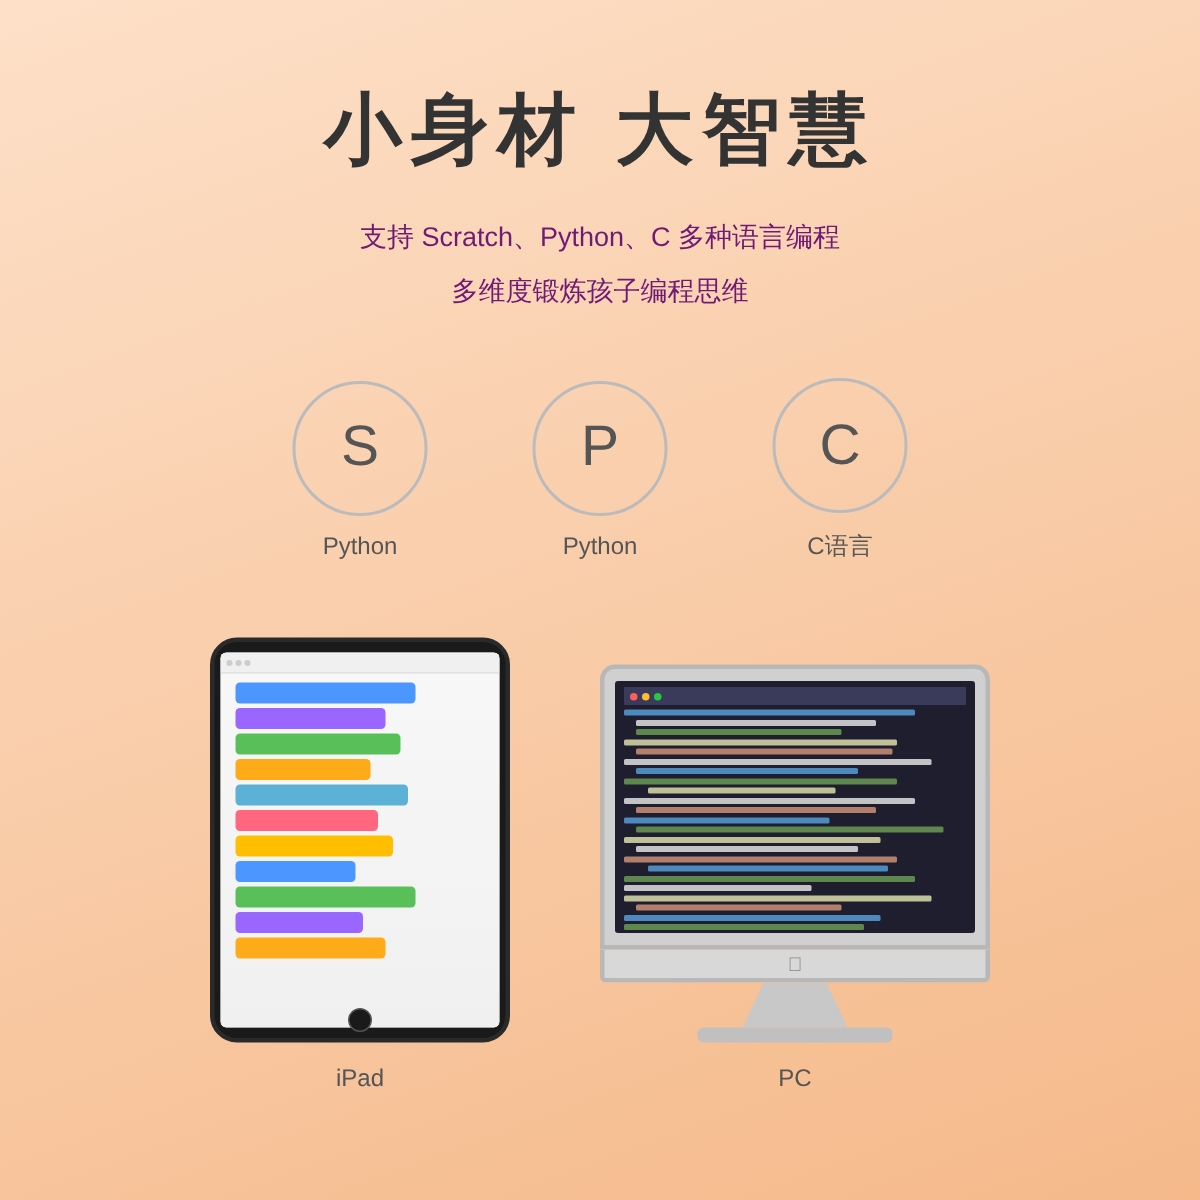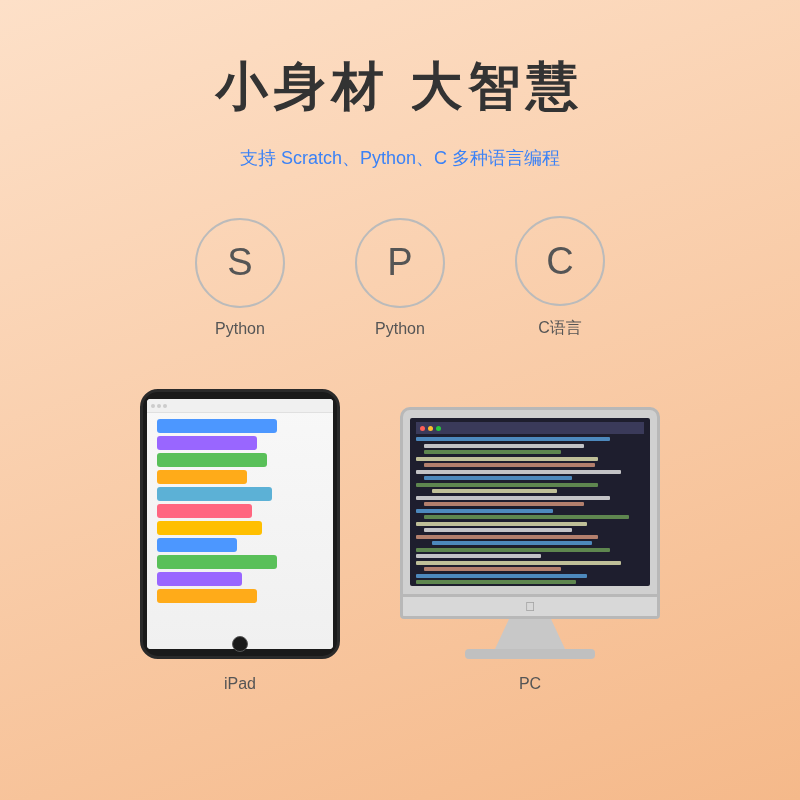--- a/index.html
+++ b/index.html
@@ -20,21 +20,21 @@
       margin-top: 52px;
       font-size: 52px;
       font-weight: 700;
       color: #333;
       letter-spacing: 6px;
     }
 
     .subtitle {
       margin-top: 18px;
       font-size: 18px;
-      color: #3b82f6;
+      color: #701a75;
       text-align: center;
       line-height: 2;
     }
 
     .icons-row {
       display: flex;
       flex-direction: row;
       align-items: center;
       justify-content: center;
       gap: 70px;
@@ -282,20 +282,21 @@
       background: #ccc;
     }
   </style>
 </head>
 <body>
 
 <h1 class="main-title">小身材 大智慧</h1>
 
 <div class="subtitle">
   <div>支持 Scratch、Python、C 多种语言编程</div>
+  <div>多维度锻炼孩子编程思维</div>
 </div>
 
 <div class="icons-row">
 
   <div class="icon-item">
     <div class="circle-icon">
       <span>S</span>
     </div>
     <span class="icon-label">Python</span>
   </div>

